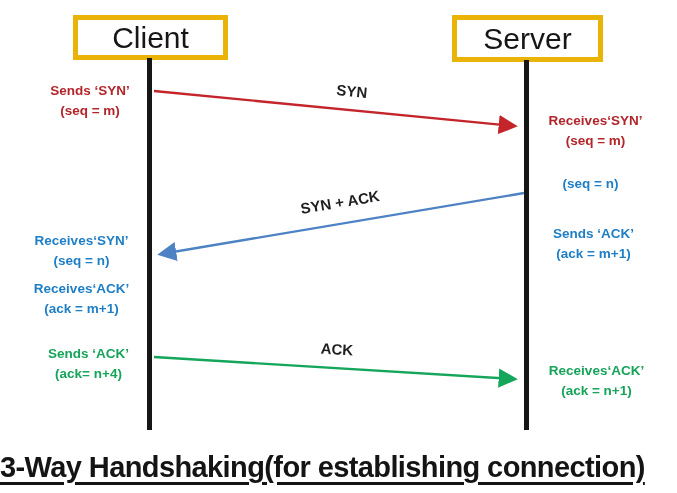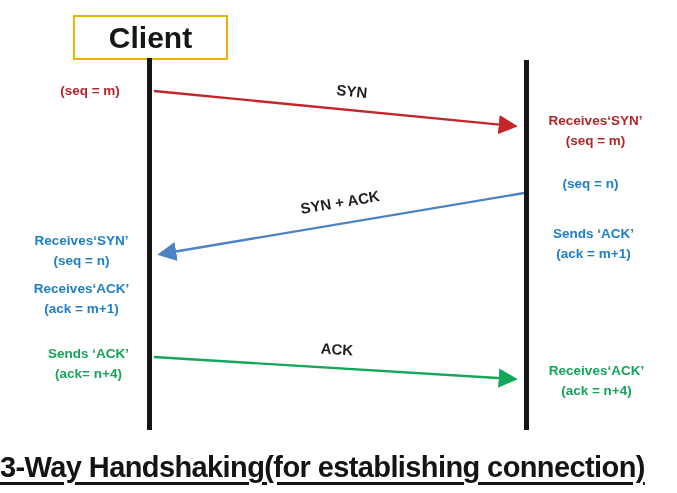--- a/index.html
+++ b/index.html
@@ -1,23 +1,23 @@
 <!DOCTYPE html>
 <html><head>
 <meta charset="utf-8">
 <style>
   html,body { margin:0; padding:0; background:#ffffff; }
   .stage {
     position:relative; width:677px; height:493px; background:#ffffff;
     font-family:"Liberation Sans", sans-serif; overflow:hidden;
   }
   .actor-box {
-    position:absolute; box-sizing:border-box; border:2px solid #eab308;
+    position:absolute; box-sizing:border-box; border:5px solid #eab308;
     background:#ffffff; display:flex; align-items:center; justify-content:center;
-    font-weight:bold; font-size:30px; color:#161616;
+    font-weight:normal; font-size:30px; color:#161616;
   }
   .actor-client { left:73px; top:15px; width:155px; height:45px; }
   .actor-server { left:452px; top:15px; width:151px; height:47px; }
   .lifeline { position:absolute; width:5px; background:#161616; }
   .lifeline-client { left:147px; top:58px; height:372px; }
   .lifeline-server { left:524px; top:60px; height:370px; }
   .arrows { position:absolute; left:0; top:0; }
   .ann {
     position:absolute; font-weight:bold; font-size:13.5px; line-height:20px;
     text-align:center; white-space:nowrap;
@@ -48,20 +48,23 @@
   }
 </style>
 </head>
 <body>
 
 <div class="stage">
 
   <div class="actor-box actor-client">
     <span>Client</span>
   </div>
+  <div class="actor-box actor-server">
+    <span>Server</span>
+  </div>
 
   <div class="lifeline lifeline-client"></div>
   <div class="lifeline lifeline-server"></div>
 
   <svg class="arrows" width="677" height="493" viewBox="0 0 677 493">
     <defs>
       <marker id="ar-red" viewBox="0 0 10 10" refX="8" refY="5" markerWidth="8" markerHeight="8" orient="auto-start-reverse">
         <path d="M0,0 L10,5 L0,10 z" fill="#c4252b"></path>
       </marker>
       <marker id="ar-blue" viewBox="0 0 10 10" refX="8" refY="5" markerWidth="8" markerHeight="8" orient="auto-start-reverse">
@@ -74,20 +77,21 @@
     <line x1="154" y1="91" x2="514" y2="126" stroke="#c4252b" stroke-width="2.4" marker-end="url(#ar-red)"></line>
     <line x1="524" y1="193" x2="161" y2="254" stroke="#4d82c4" stroke-width="2.4" marker-end="url(#ar-blue)"></line>
     <line x1="154" y1="357" x2="514" y2="379" stroke="#14a65a" stroke-width="2.4" marker-end="url(#ar-green)"></line>
   </svg>
 
   <div class="msg-label msg-syn">SYN</div>
   <div class="msg-label msg-synack">SYN + ACK</div>
   <div class="msg-label msg-ack">ACK</div>
 
   <div class="ann red ann-c1">
+    <div>Sends ‘SYN’</div>
     <div>(seq = m)</div>
   </div>
   <div class="ann blue ann-c2">
     <div>Receives‘SYN’</div>
     <div>(seq = n)</div>
   </div>
   <div class="ann blue ann-c3">
     <div>Receives‘ACK’</div>
     <div>(ack = m+1)</div>
   </div>
@@ -102,18 +106,18 @@
   </div>
   <div class="ann blue ann-s2">
     <div>(seq = n)</div>
   </div>
   <div class="ann blue ann-s3">
     <div>Sends ‘ACK’</div>
     <div>(ack = m+1)</div>
   </div>
   <div class="ann green ann-s4">
     <div>Receives‘ACK’</div>
-    <div>(ack = n+4)</div>
+    <div>(ack = n+1)</div>
   </div>
 
   <div class="title">3-Way Handshaking(for establishing connection)</div>
 
 </div>
 
 </body></html>

